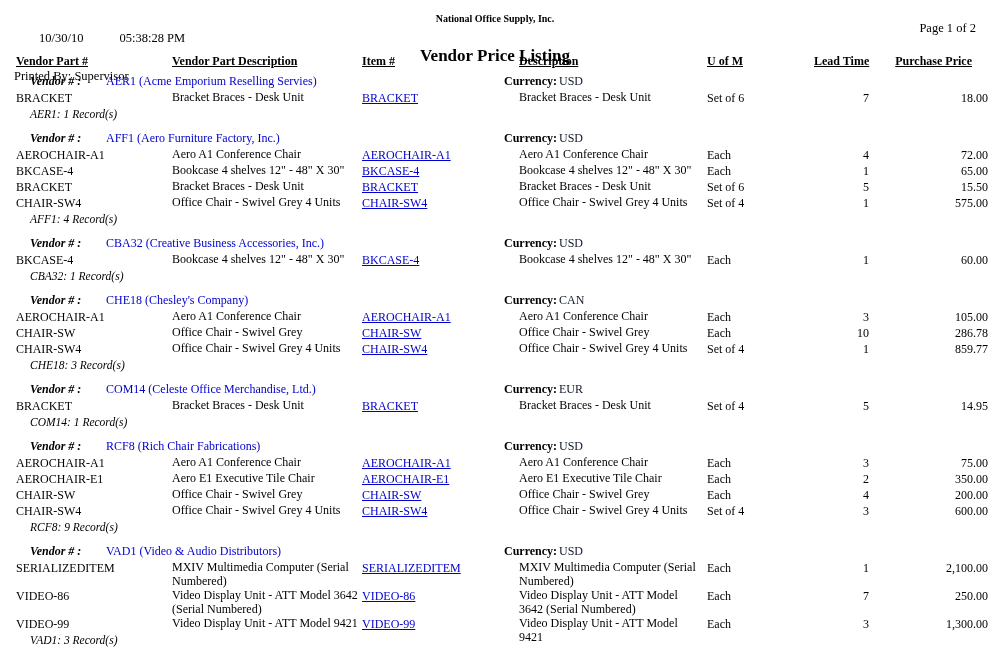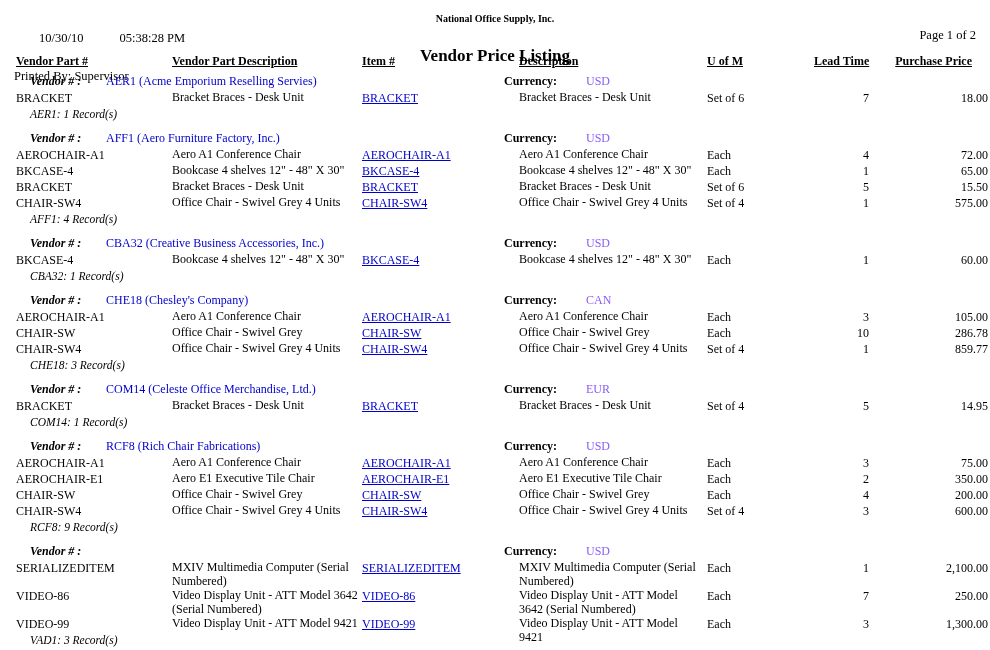--- a/index.html
+++ b/index.html
@@ -56,21 +56,21 @@
   }
   .hdr-title {
     font-weight: bold;
     font-size: 17px;
     line-height: 22px;
     margin-top: 18px;
   }
   .hdr-right {
     position: absolute;
     right: 0;
-    top: 16px;
+    top: 9px;
     font-size: 12.5px;
     line-height: 19px;
   }
 
   
   .col-head {
     position: relative;
     height: 16px;
     font-weight: bold;
     font-size: 12px;
@@ -124,22 +124,22 @@
   .v-name {
     left: 92px;
     color: #0000cc;
     white-space: nowrap;
   }
   .v-curlabel {
     left: 490px;
     font-weight: bold;
   }
   .v-curval {
-    left: 572px;
-    color: #8b5cf6;
+    left: 545px;
+    color: #0f172a;
   }
 
   .link {
     color: #0000cc;
     text-decoration: underline;
   }
   .summary-row {
     height: 17px;
     line-height: 17px;
   }
@@ -364,20 +364,21 @@
         <span class="c-uofm">Set of 4</span>
         <span class="c-lead">3</span>
         <span class="c-price">600.00</span>
       </div>
       <div class="row summary-row">
         <span class="s-text">RCF8: 9 Record(s)</span>
       </div>
       <div class="spacer-sm"></div>
       <div class="row vendor-row">
         <span class="v-label">Vendor # :</span>
+        <span class="v-name">VAD1 (Video &amp; Audio Distributors)</span>
         <span class="v-curlabel">Currency:</span>
         <span class="v-curval">USD</span>
       </div>
       <div class="row two-line">
         <span class="c-part">SERIALIZEDITEM</span>
         <span class="c-vpdesc">MXIV Multimedia Computer (Serial Numbered)</span>
         <span class="c-item link">SERIALIZEDITEM</span>
         <span class="c-desc">MXIV Multimedia Computer (Serial Numbered)</span>
         <span class="c-uofm">Each</span>
         <span class="c-lead">1</span>

